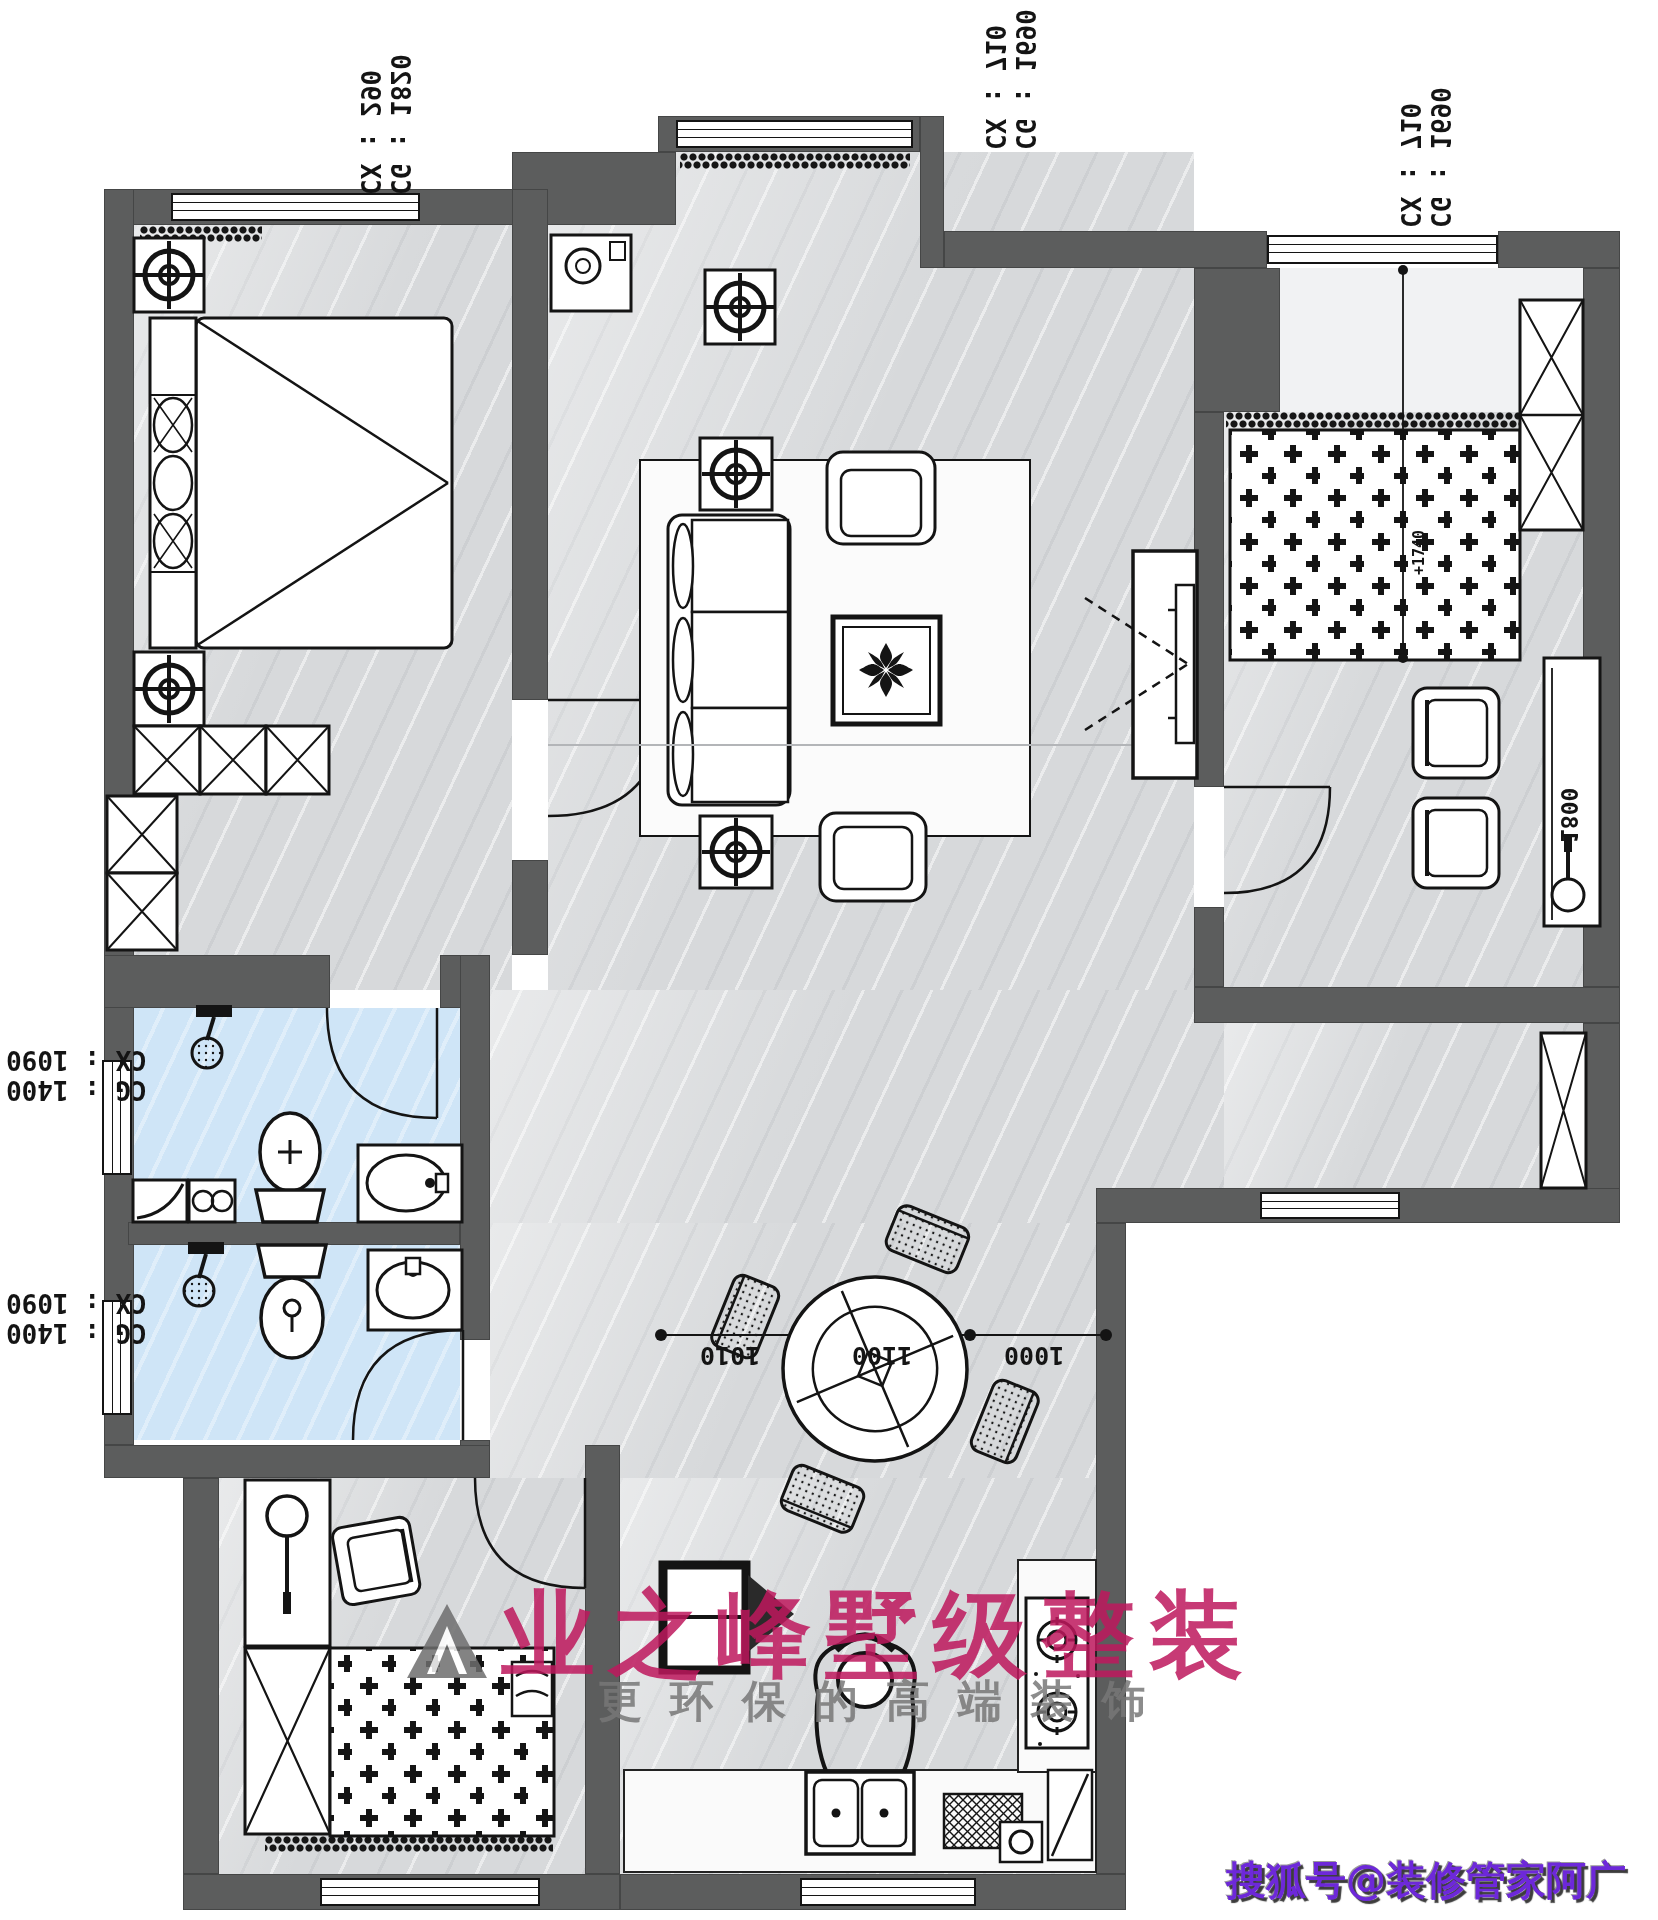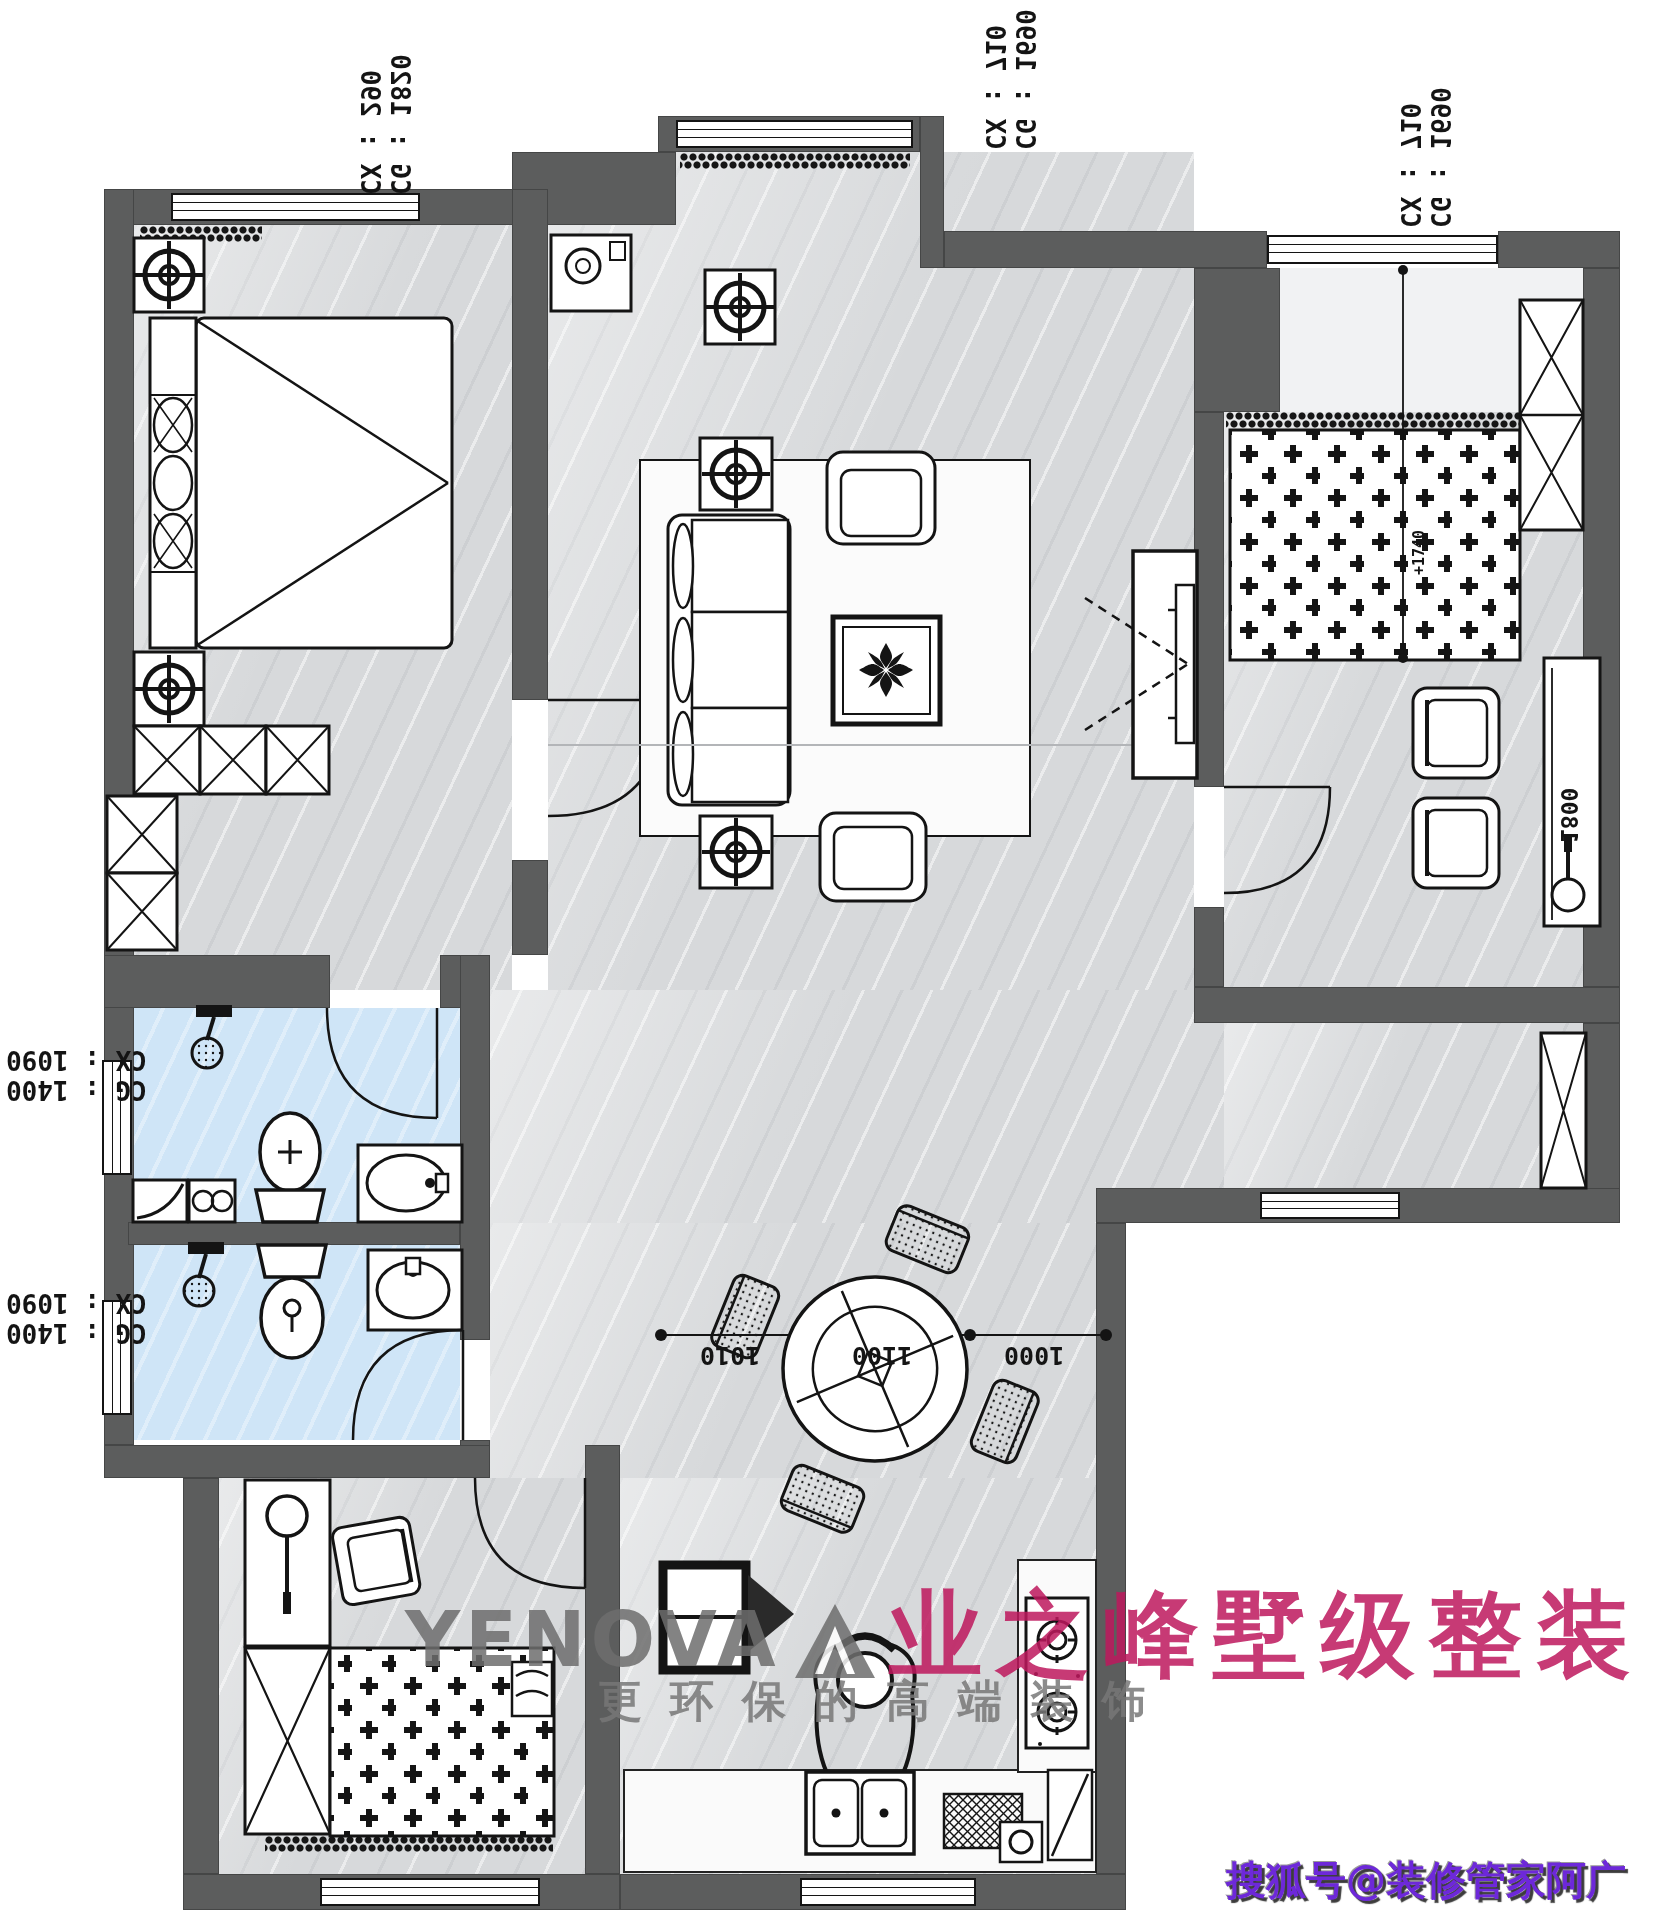--- a/index.html
+++ b/index.html
@@ -447,21 +447,20 @@
     <div>CX : 1090</div>
   </div>
 
   <div class="dimtxt" style="left:700px;top:1341px;">1010</div>
   <div class="dimtxt" style="left:852px;top:1341px;">1100</div>
   <div class="dimtxt" style="left:1004px;top:1341px;">1000</div>
   <div class="dim-vert" style="left:1582px;top:843px;">1800</div>
   <div class="dim-tiny" style="left:1410px;top:575px;">+1740</div>
 
   <div class="wm-row">
-    <span class="wm-latin">YENOVA</span>
     <svg width="84" height="74" viewBox="0 0 84 74">
       <path d="M2 74 L42 0 L82 74 Z" fill="#6e6e6e"></path>
       <path d="M42 22 L62 70 L22 70 Z" fill="#ffffff"></path>
       <path d="M42 40 L54 70 L30 70 Z" fill="#6e6e6e"></path>
     </svg>
     <span class="wm-cn">业之峰墅级整装</span>
   </div>
   <div class="wm-slogan">更环保的高端装饰</div>
   <div class="wm-credit">搜狐号@装修管家阿广</div>
 

